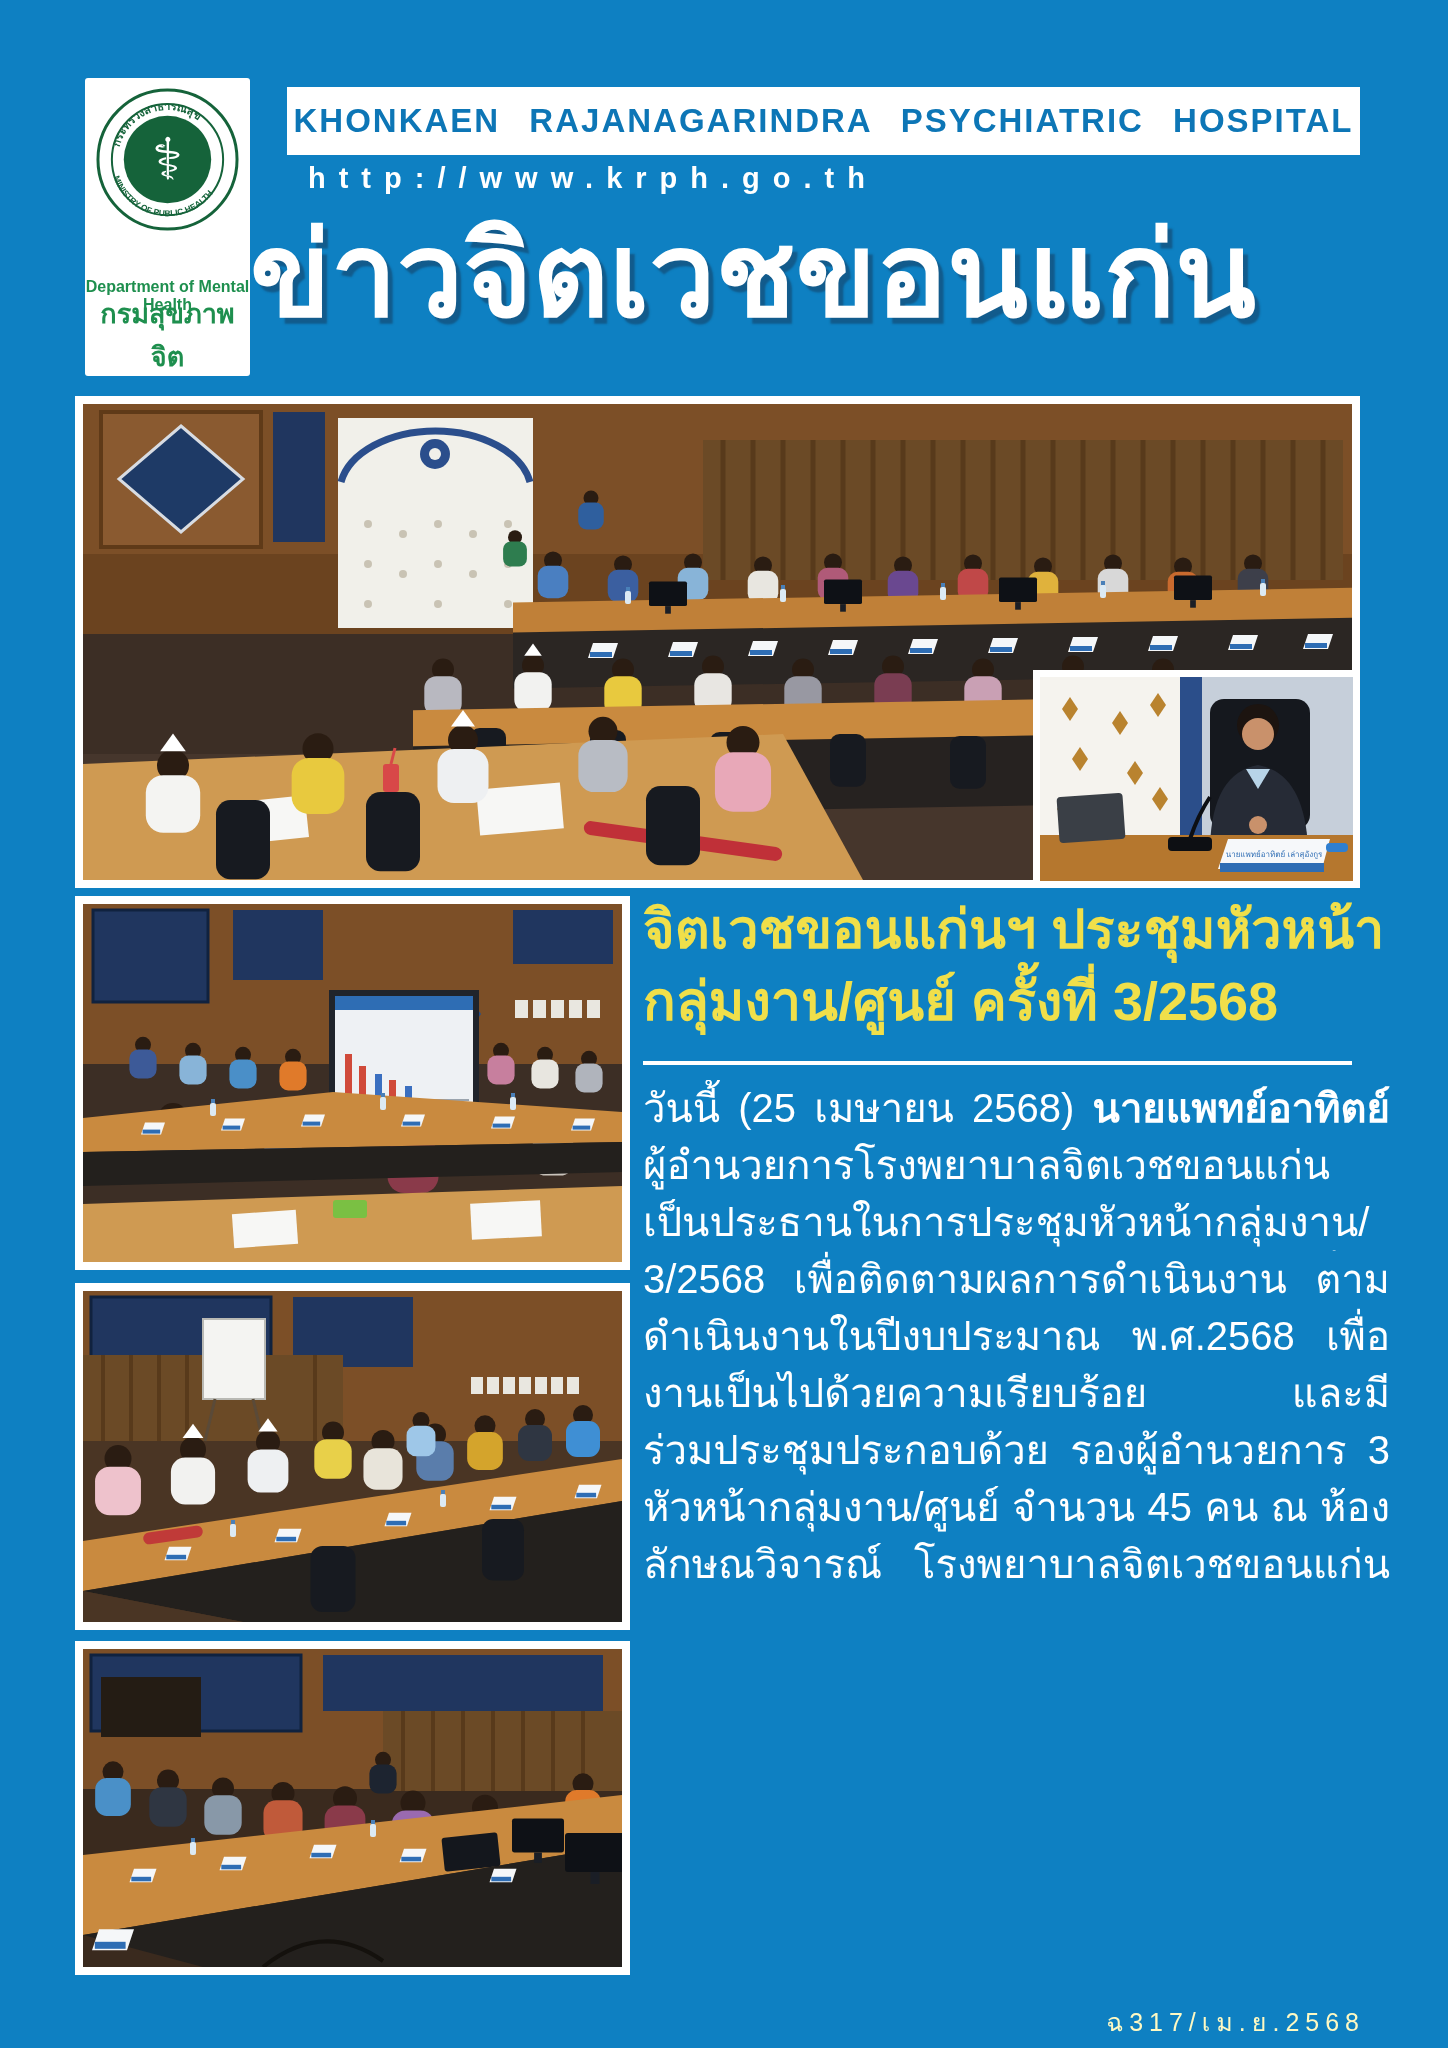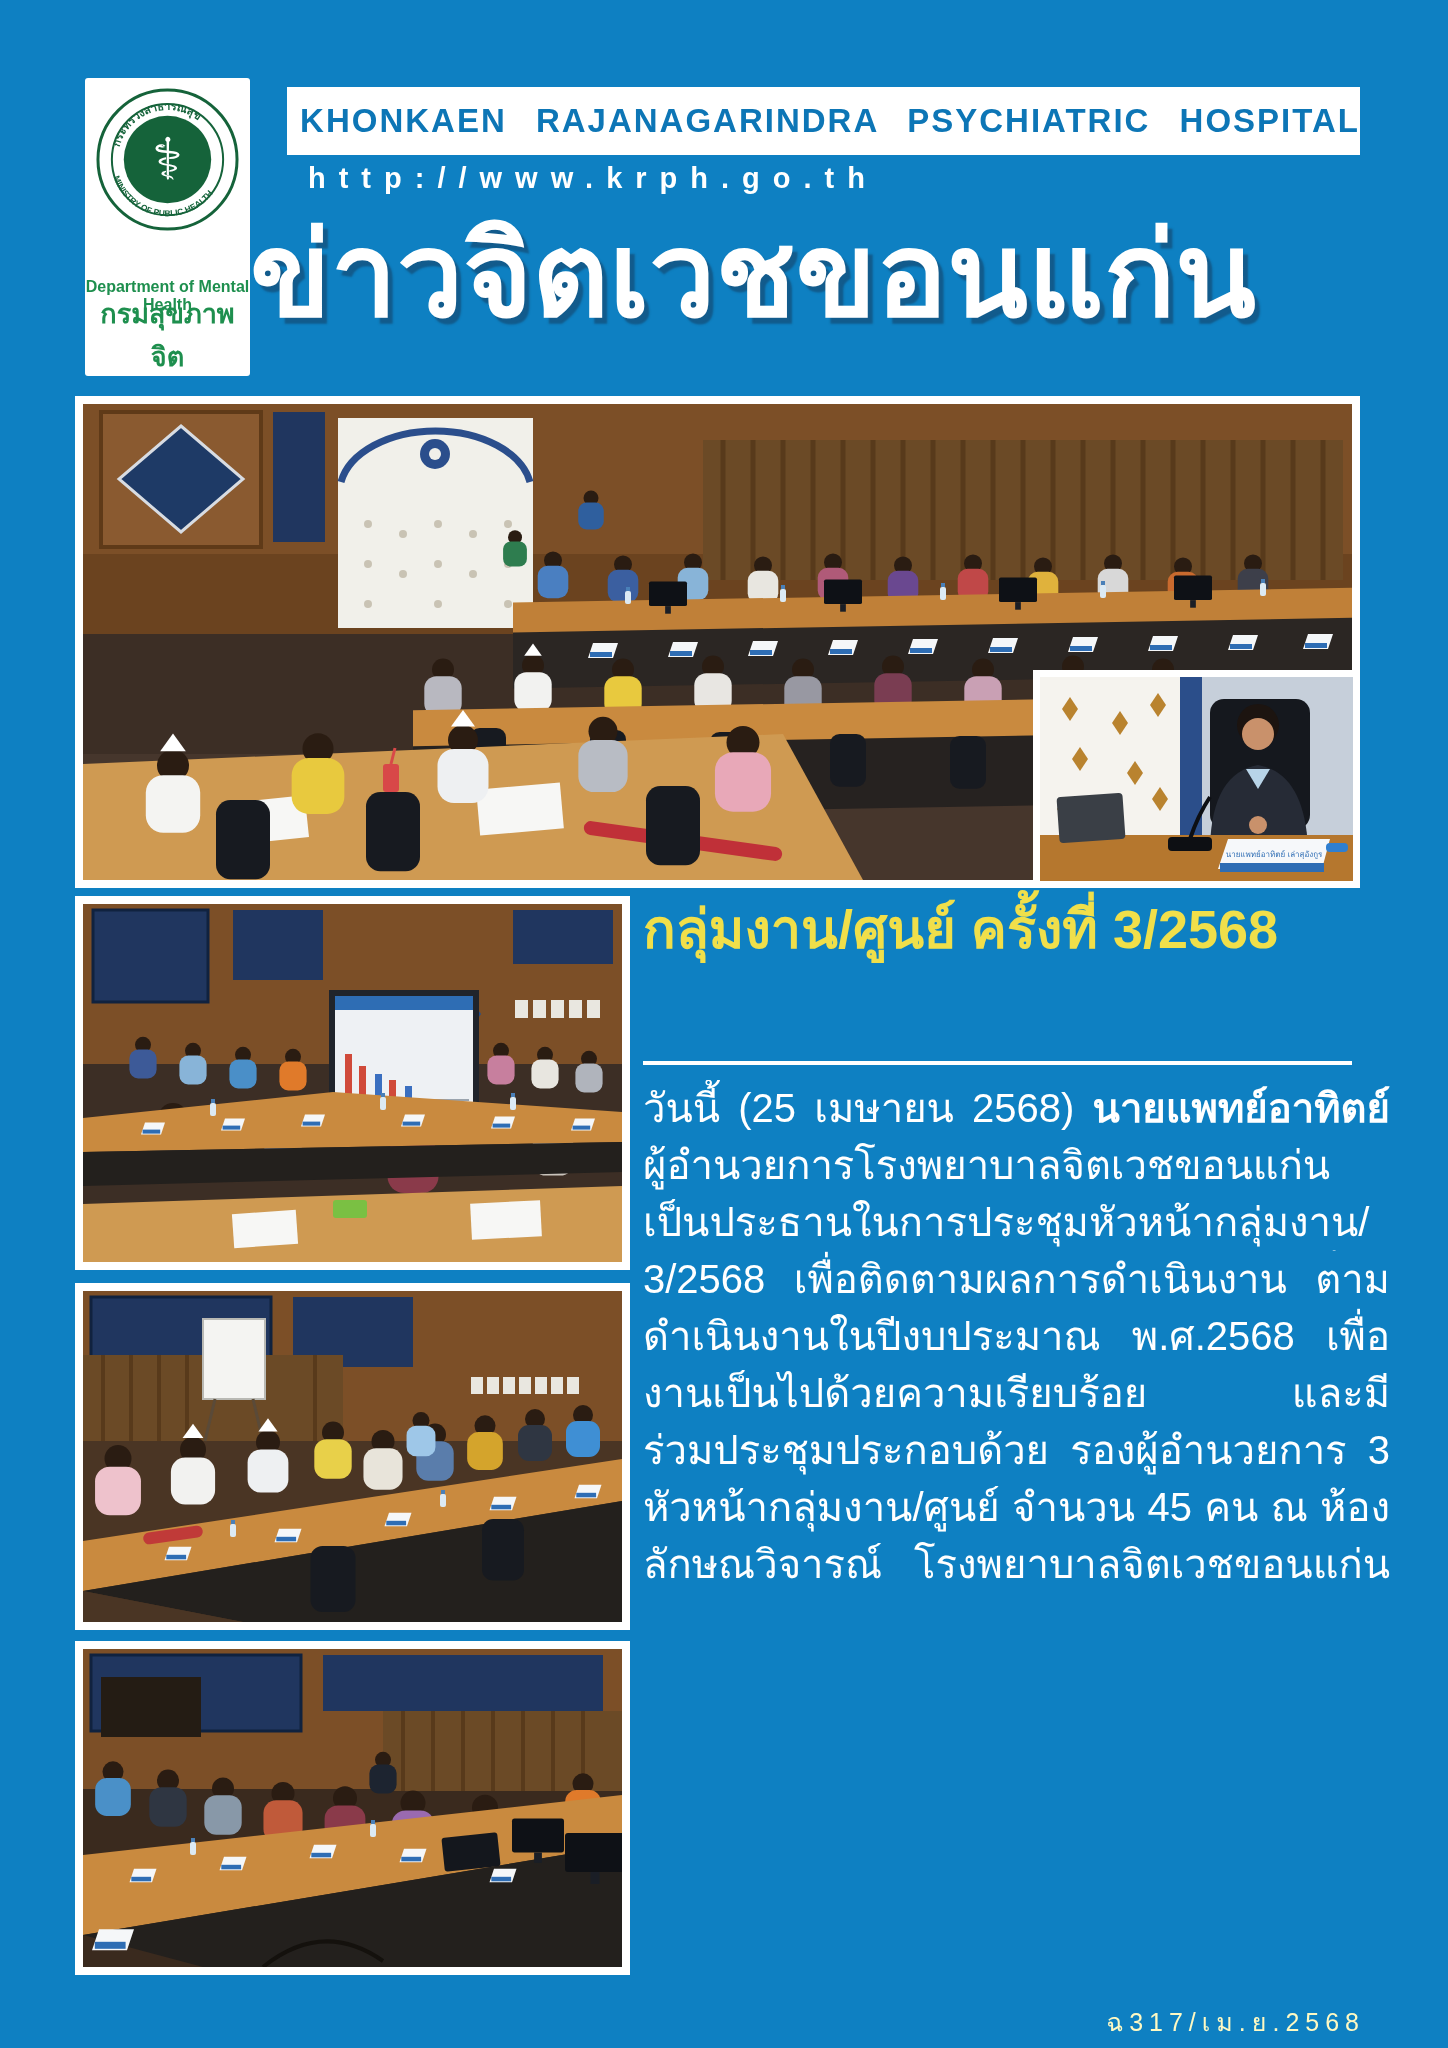--- a/index.html
+++ b/index.html
@@ -10,21 +10,21 @@
     font-family:"Liberation Sans","DejaVu Sans",sans-serif;
   }
   
   .logo-box{position:absolute;left:85px;top:78px;width:165px;height:298px;background:#fff;border-radius:3px;text-align:center;}
   .emblem{position:absolute;left:8px;top:10px;width:149px;height:149px;}
   .dept-th{position:absolute;left:0;top:166px;width:100%;font-size:27px;font-weight:bold;color:#1E8F4E;margin-top:48px;}
   .dept-en{position:absolute;left:0;top:200px;width:100%;font-size:16px;font-weight:bold;color:#1E8F4E;}
   .issue-date{position:absolute;left:0;bottom:6px;width:100%;font-size:30px;font-weight:bold;color:#0D76B6;}
   .hospital-banner{
     position:absolute;left:287px;top:87px;width:1073px;height:68px;background:#fff;
-    display:flex;align-items:center;justify-content:flex-end;
+    display:flex;align-items:center;justify-content:center;
   }
   .hospital-banner span{font-size:33px;font-weight:bold;color:#0D76B6;letter-spacing:2px;word-spacing:18px;white-space:nowrap;}
   .website{
     position:absolute;left:292px;top:162px;font-size:29px;font-weight:bold;color:#fff;letter-spacing:13px;white-space:nowrap;margin-left:16px;
   }
   .title{
     position:absolute;left:250px;top:210px;width:1198px;margin:0;
     font-size:118px;line-height:130px;font-weight:bold;color:#fff;white-space:nowrap;
     text-shadow:5px 6px 2px rgba(22,54,86,.5);
   }
@@ -439,20 +439,21 @@
         <use href="#npl" transform="translate(330,206) scale(.9)"></use>
       <use href="#npl" transform="translate(420,226) scale(.9)"></use>
       <use href="#btl" transform="translate(110,206)"></use>
         <use href="#btl" transform="translate(290,188)"></use>
       <path d="M180,318 Q240,270 300,312" stroke="#14110d" stroke-width="4" fill="none"></path>
       <use href="#npl" transform="translate(30,290) scale(1.4)"></use>
     </svg>
   </figure>
 
   <div class="headline">
+    <div>จิตเวชขอนแก่นฯ ประชุมหัวหน้า</div>
     <div>กลุ่มงาน/ศูนย์ ครั้งที่ 3/2568</div>
   </div>
 
   <div class="divider"></div>
 
   <div class="body-col">
     <div class="bline"><span>วันนี้ (25 เมษายน 2568) </span><b>นายแพทย์อาทิตย์ เล่าสุอังกูร</b></div>
     <div class="bline">ผู้อำนวยการโรงพยาบาลจิตเวชขอนแก่นราชนครินทร์</div>
     <div class="bline">เป็นประธานในการประชุมหัวหน้ากลุ่มงาน/ศูนย์ ครั้งที่</div>
     <div class="bline">3/2568 เพื่อติดตามผลการดำเนินงาน ตามทิศทางการ</div>

